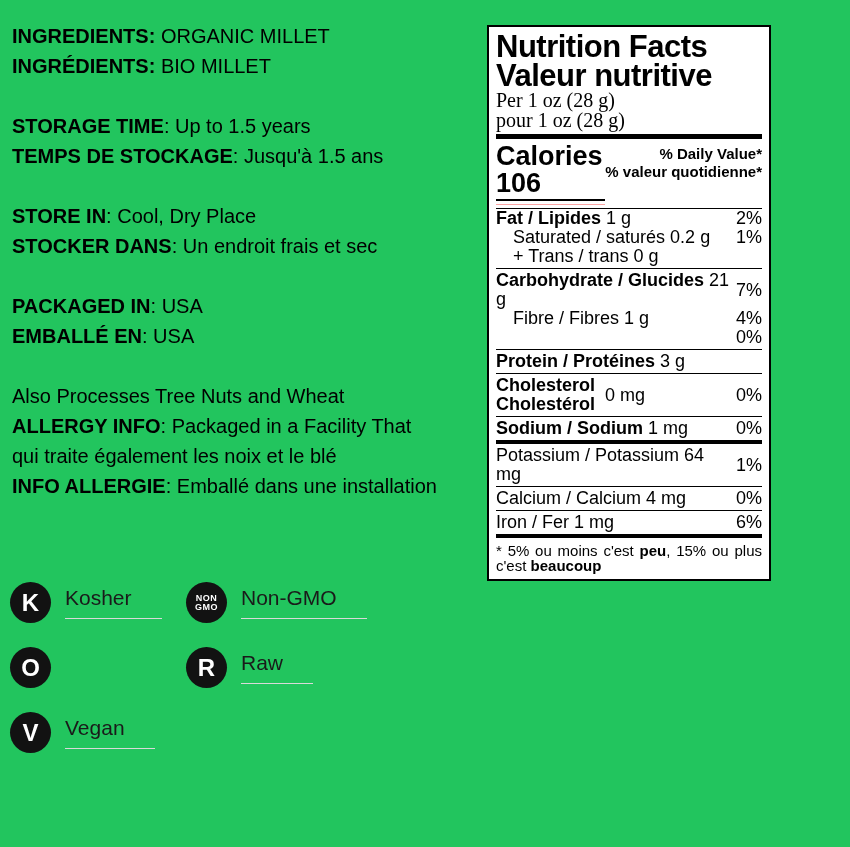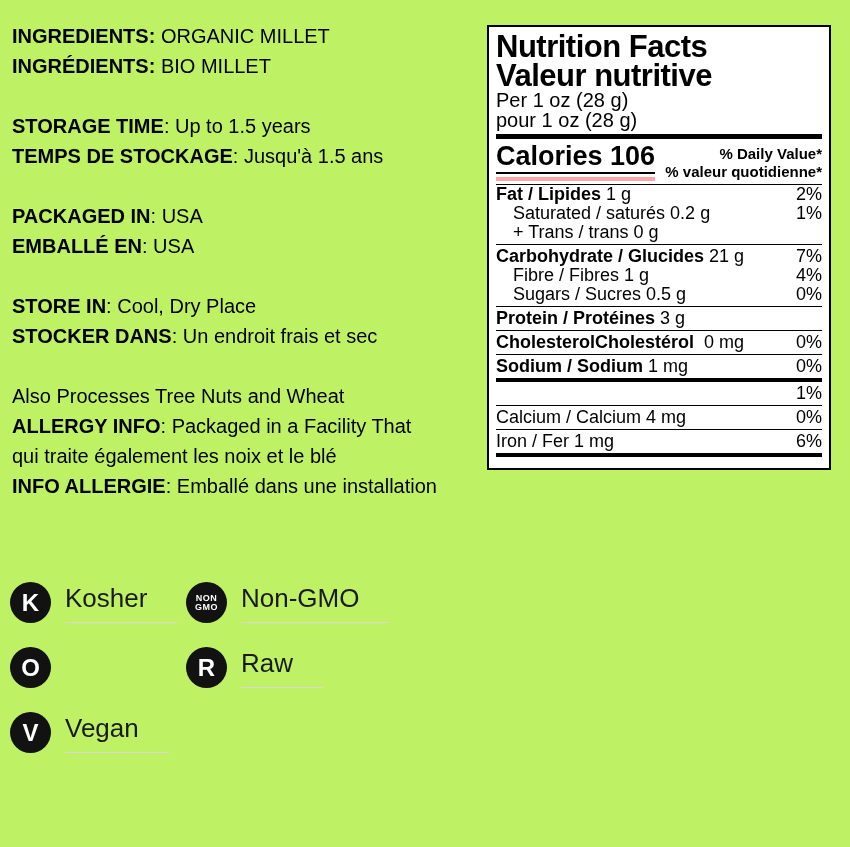--- a/index.html
+++ b/index.html
@@ -1,75 +1,75 @@
 <!DOCTYPE html>
 <html><head>
 <meta charset="utf-8">
 <style>
   html,body{margin:0;padding:0;background:#fff;}
   body{width:850px;height:847px;position:relative;font-family:"Liberation Sans",sans-serif;color:#000;overflow:hidden;}
-  .page{position:relative;width:850px;height:847px;background:#bef264;}
+  .page{position:relative;width:850px;height:847px;background:#22c55e;}
 
   
   .info-panel{position:absolute;left:12px;top:21px;width:468px;font-size:20px;line-height:30px;}
   .info-group{margin-bottom:30px;}
   .info-line .b{font-weight:bold;}
 
   
-  .nfp{position:absolute;left:487px;top:25px;width:344px;box-sizing:border-box;border:2px solid #000;padding:5px 7px 6px 7px;background:#fff;}
+  .nfp{position:absolute;left:487px;top:25px;width:284px;box-sizing:border-box;border:2px solid #000;padding:5px 7px 6px 7px;background:#fff;}
   .nfp-title{font-size:31px;font-weight:bold;line-height:29px;letter-spacing:-0.5px;}
-  .nfp-serving{font-size:20px;line-height:20px;}
+  .nfp-serving{font-size:20px;line-height:20px;font-family:Liberation Serif, serif;}
   .rule-serving{height:5px;background:#000;margin-top:4px;}
   .cal-section{display:flex;justify-content:space-between;align-items:flex-start;border-bottom:1px solid #000;padding:4px 0 3px 0;}
-  .cal-outer{display:inline-block;border-bottom:4px solid #fca5a5;padding-bottom:3px;}
+  .cal-outer{display:inline-block;border-bottom:1px solid #fca5a5;padding-bottom:3px;}
   .cal-inner{display:inline-block;border-bottom:2px solid #000;padding-bottom:2px;font-size:27px;font-weight:bold;line-height:27px;}
   .dv-header{text-align:right;font-size:15px;font-weight:bold;line-height:18px;padding-top:2px;white-space:nowrap;}
   .nrow{display:flex;font-size:18px;line-height:19px;align-items:center;}
   .nrow .b{font-weight:bold;}
   .ind{padding-left:17px;}
   .ndv{margin-left:auto;text-align:right;padding-left:6px;}
   .rule-thin{height:1px;background:#000;margin:2px 0;}
   .rule-thick{height:4px;background:#000;margin:2px 0;}
   .chol{align-items:center;}
-  .chol-names{display:flex;flex-direction:row;font-weight:bold;}
+  .chol-names{display:flex;flex-direction:column;font-weight:bold;}
   .chol-amount{margin-left:10px;}
   .footnote{font-size:15px;line-height:15px;padding-top:3px;}
   .fn-en{white-space:nowrap;}
   .fn-fr{text-align:justify;}
   .footnote b{font-weight:bold;}
 
   
   .badges{position:absolute;left:10px;top:578px;display:grid;grid-template-columns:176px auto;grid-auto-rows:49px;row-gap:16px;column-gap:0;}
   .badge{display:flex;align-items:center;}
   .badge-circle{width:41px;height:41px;border-radius:50%;background:#121212;color:#fff;display:flex;flex-direction:column;align-items:center;justify-content:center;flex-shrink:0;}
   .badge-letter{font-weight:bold;font-size:24px;line-height:24px;}
   .badge-letter-sm{font-weight:bold;font-size:9px;line-height:9px;letter-spacing:0.5px;}
-  .badge-label{margin-left:14px;font-size:26px;color:#1a1a1a;border-bottom:1px solid #d9d9d9;padding:0 30px 8px 0;white-space:nowrap;}
+  .badge-label{margin-left:14px;font-size:21px;color:#1a1a1a;border-bottom:1px solid #d9d9d9;padding:0 30px 8px 0;white-space:nowrap;}
 </style>
 </head>
 <body>
 
 <div class="page">
 
   <div class="info-panel">
     <div class="info-group">
       <div class="info-line"><span class="b">INGREDIENTS:</span><span> ORGANIC MILLET</span></div>
       <div class="info-line"><span class="b">INGRÉDIENTS:</span><span> BIO MILLET</span></div>
     </div>
     <div class="info-group">
       <div class="info-line"><span class="b">STORAGE TIME</span><span>: Up to 1.5 years</span></div>
       <div class="info-line"><span class="b">TEMPS DE STOCKAGE</span><span>: Jusqu'à 1.5 ans</span></div>
     </div>
     <div class="info-group">
+      <div class="info-line"><span class="b">STORE IN</span><span>: Cool, Dry Place</span></div>
+      <div class="info-line"><span class="b">STOCKER DANS</span><span>: Un endroit frais et sec</span></div>
+    </div>
+    <div class="info-group">
       <div class="info-line"><span class="b">PACKAGED IN</span><span>: USA</span></div>
       <div class="info-line"><span class="b">EMBALLÉ EN</span><span>: USA</span></div>
-    </div>
-    <div class="info-group">
-      <div class="info-line"><span class="b">STORE IN</span><span>: Cool, Dry Place</span></div>
-      <div class="info-line"><span class="b">STOCKER DANS</span><span>: Un endroit frais et sec</span></div>
     </div>
     <div class="info-group">
       <div class="info-line"><span>Also Processes Tree Nuts and Wheat</span></div>
       <div class="info-line"><span class="b">ALLERGY INFO</span><span>: Packaged in a Facility That</span></div>
       <div class="info-line"><span>qui traite également les noix et le blé</span></div>
       <div class="info-line"><span class="b">INFO ALLERGIE</span><span>: Emballé dans une installation</span></div>
     </div>
   </div>
 
   <div class="nfp">
@@ -103,21 +103,20 @@
 
     <div class="nrow">
         <span class="nn"><span class="b">Carbohydrate / Glucides</span> <span>21 g</span></span>
         <span class="ndv">7%</span>
       </div>
     <div class="nrow ind">
         <span class="nn"><span>Fibre / Fibres</span> <span>1 g</span></span>
         <span class="ndv">4%</span>
       </div>
     <div class="nrow ind">
-        <span class="nn"><span>Sugars / Sucres</span> <span>0.5 g</span></span>
         <span class="ndv">0%</span>
       </div>
     <div class="rule-thin"></div>
 
     <div class="nrow">
         <span class="nn"><span class="b">Protein / Protéines</span> <span>3 g</span></span>
         <span class="ndv"></span>
       </div>
     <div class="rule-thin"></div>
 
@@ -131,35 +130,37 @@
     </div>
     <div class="rule-thin"></div>
 
     <div class="nrow">
         <span class="nn"><span class="b">Sodium / Sodium</span> <span>1 mg</span></span>
         <span class="ndv">0%</span>
       </div>
     <div class="rule-thick"></div>
 
     <div class="nrow">
+        <span class="nn"><span>Potassium / Potassium</span> <span>64 mg</span></span>
         <span class="ndv">1%</span>
       </div>
     <div class="rule-thin"></div>
     <div class="nrow">
         <span class="nn"><span>Calcium / Calcium</span> <span>4 mg</span></span>
         <span class="ndv">0%</span>
       </div>
     <div class="rule-thin"></div>
     <div class="nrow">
         <span class="nn"><span>Iron / Fer</span> <span>1 mg</span></span>
         <span class="ndv">6%</span>
       </div>
     <div class="rule-thick"></div>
 
     <div class="footnote">
+      <div class="fn-fr"><span>* 5% ou moins c'est </span><b>peu</b><span>, 15% ou plus c'est </span><b>beaucoup</b></div>
     </div>
   </div>
 
   <div class="badges">
     <div class="badge">
       <span class="badge-circle">
           <span class="badge-letter">K</span>
         </span>
       <span class="badge-label">Kosher</span>
     </div>

